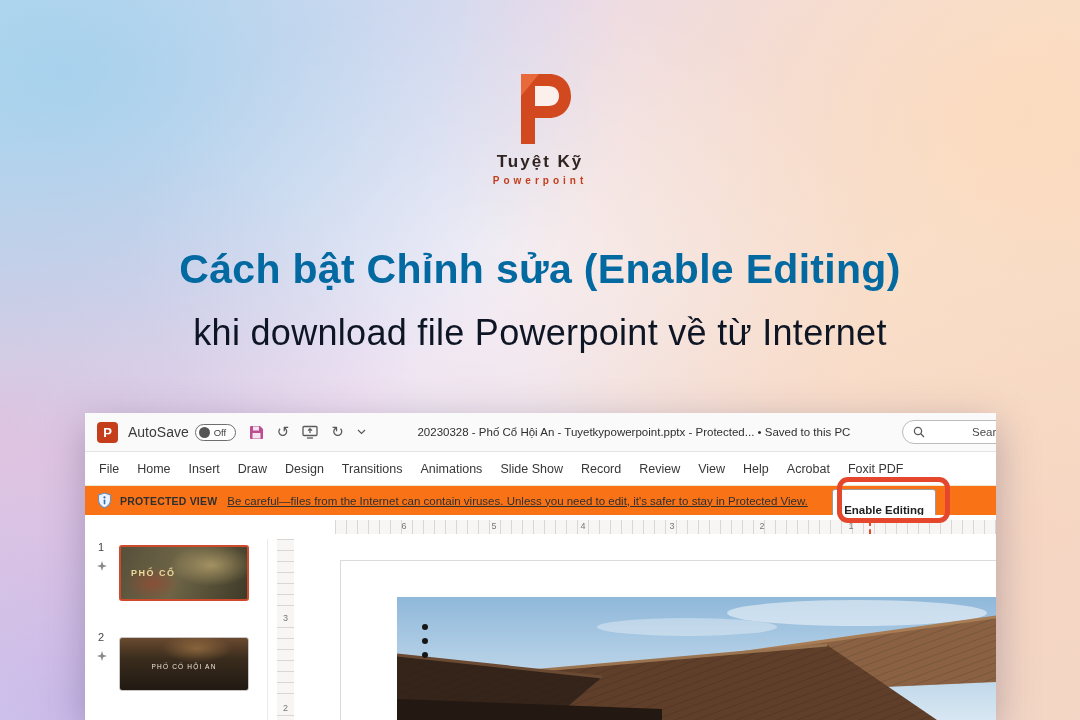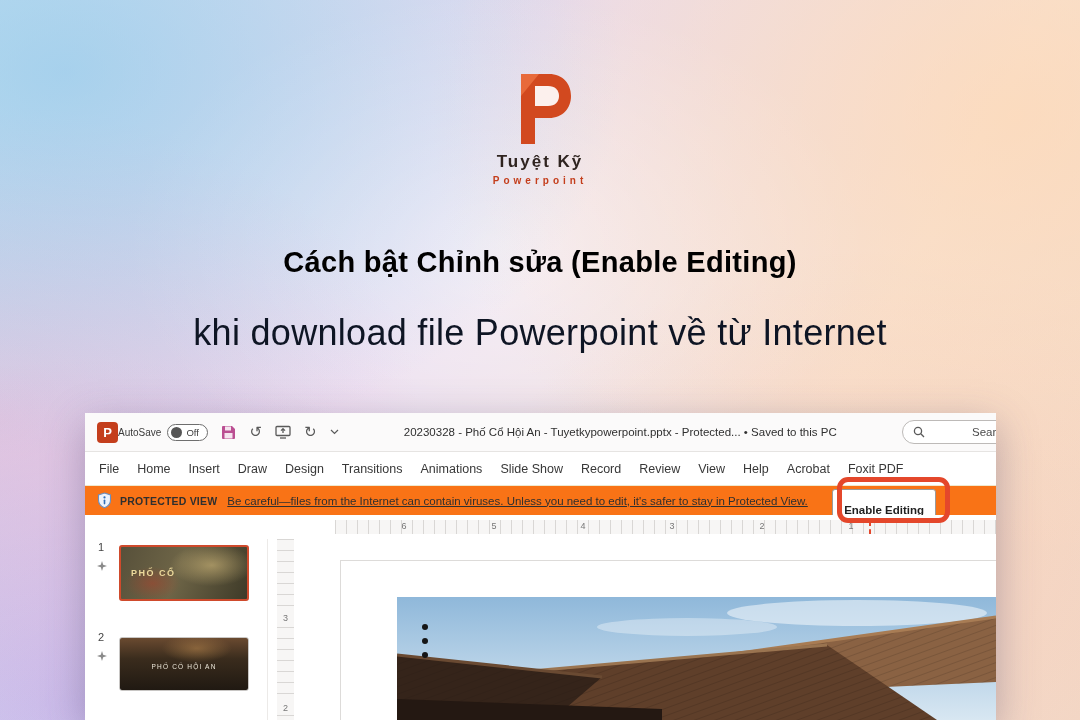--- a/index.html
+++ b/index.html
@@ -16,32 +16,32 @@
       radial-gradient(620px 420px at 46% 34%, rgba(255,255,255,.55), transparent 60%),
       linear-gradient(118deg,#cfe3f2 0%, #e9dcf0 38%, #f6e4d8 72%, #f2d9c9 100%);
   }
 
   
   .logo{ position:absolute; top:70px; left:0; width:100%; text-align:center; }
   .logo-mark{ display:inline-block; }
   .logo-name{ font-size:17px; font-weight:700; letter-spacing:2px; color:#2f2420; margin-top:2px;}
   .logo-sub{ font-size:10px; font-weight:700; letter-spacing:4px; color:#c43e1c; margin-top:3px;}
   .headline1{ position:absolute; top:246px; left:0; width:100%; text-align:center;
-    font-size:29px; font-weight:800; color:#000000; letter-spacing:.3px;}
+    font-size:41px; font-weight:800; color:#0369a1; letter-spacing:.3px;}
   .headline2{ position:absolute; top:312px; left:0; width:100%; text-align:center;
     font-size:36px; font-weight:500; color:#0e1524; letter-spacing:.3px;}
 
   
   .shot{ position:absolute; left:85px; top:413px; width:911px; height:307px;
     background:#fff; box-shadow:0 12px 38px rgba(80,70,110,.38); overflow:hidden; }
 
   .titlebar{ height:38px; display:flex; align-items:center; padding-left:12px; background:#fbfafa; position:relative;}
   .ppt-icon{ width:21px; height:21px; background:#c43e1c; border-radius:4px; color:#fff;
     font-weight:700; font-size:13px; display:flex; align-items:center; justify-content:center; flex:0 0 auto;}
-  .autosave-label{ font-size:10px; color:#3b3b3b; white-space:nowrap;text-align:right;}
+  .autosave-label{ margin-left:10px; font-size:14px; color:#3b3b3b; white-space:nowrap;text-align:right;}
   .toggle{ margin-left:6px; width:41px; height:17px; border:1px solid #6e6e6e; border-radius:9px;
     background:#fff; display:flex; align-items:center; gap:4px; padding:0 3px; flex:0 0 auto;}
   .knob{ width:11px; height:11px; border-radius:50%; background:#555; }
   .toggle-label{ font-size:9.5px; color:#3b3b3b; }
   .tb-icon{ margin-left:13px; color:#5a5a5a; font-size:15px; line-height:1; display:flex; align-items:center; font-family:"DejaVu Sans",sans-serif;}
   .doc-title{ flex:1; text-align:center; font-size:11.5px; color:#2f2f2f; white-space:nowrap; overflow:hidden; padding:0 6px;}
   .searchbox{ width:112px; height:24px; border:1px solid #bdbab8; border-radius:13px; background:#fff;
     display:flex; align-items:center; gap:7px; padding:0 10px; margin-right:-18px; flex:0 0 auto;}
   .search-label{ font-size:11.5px; color:#4a4a4a;margin-left:40px;}
 

